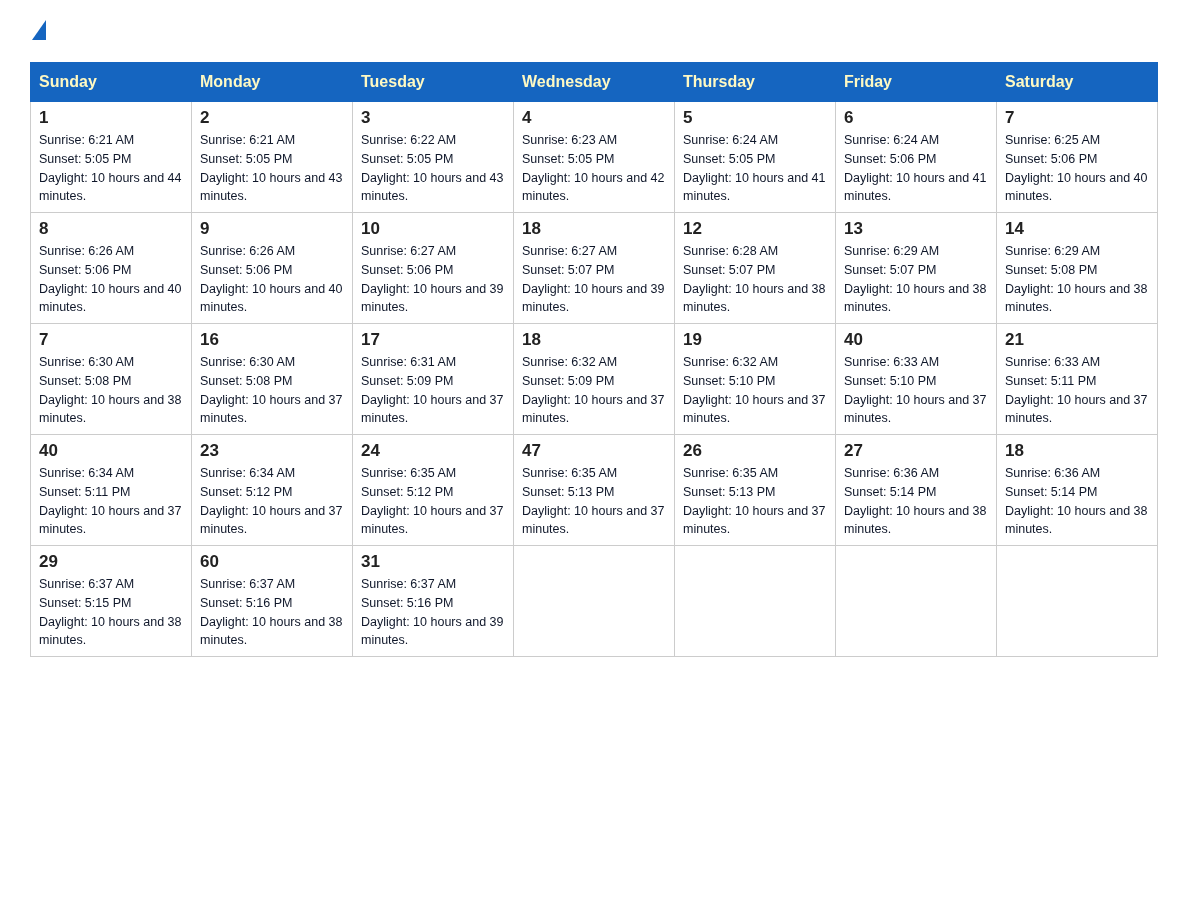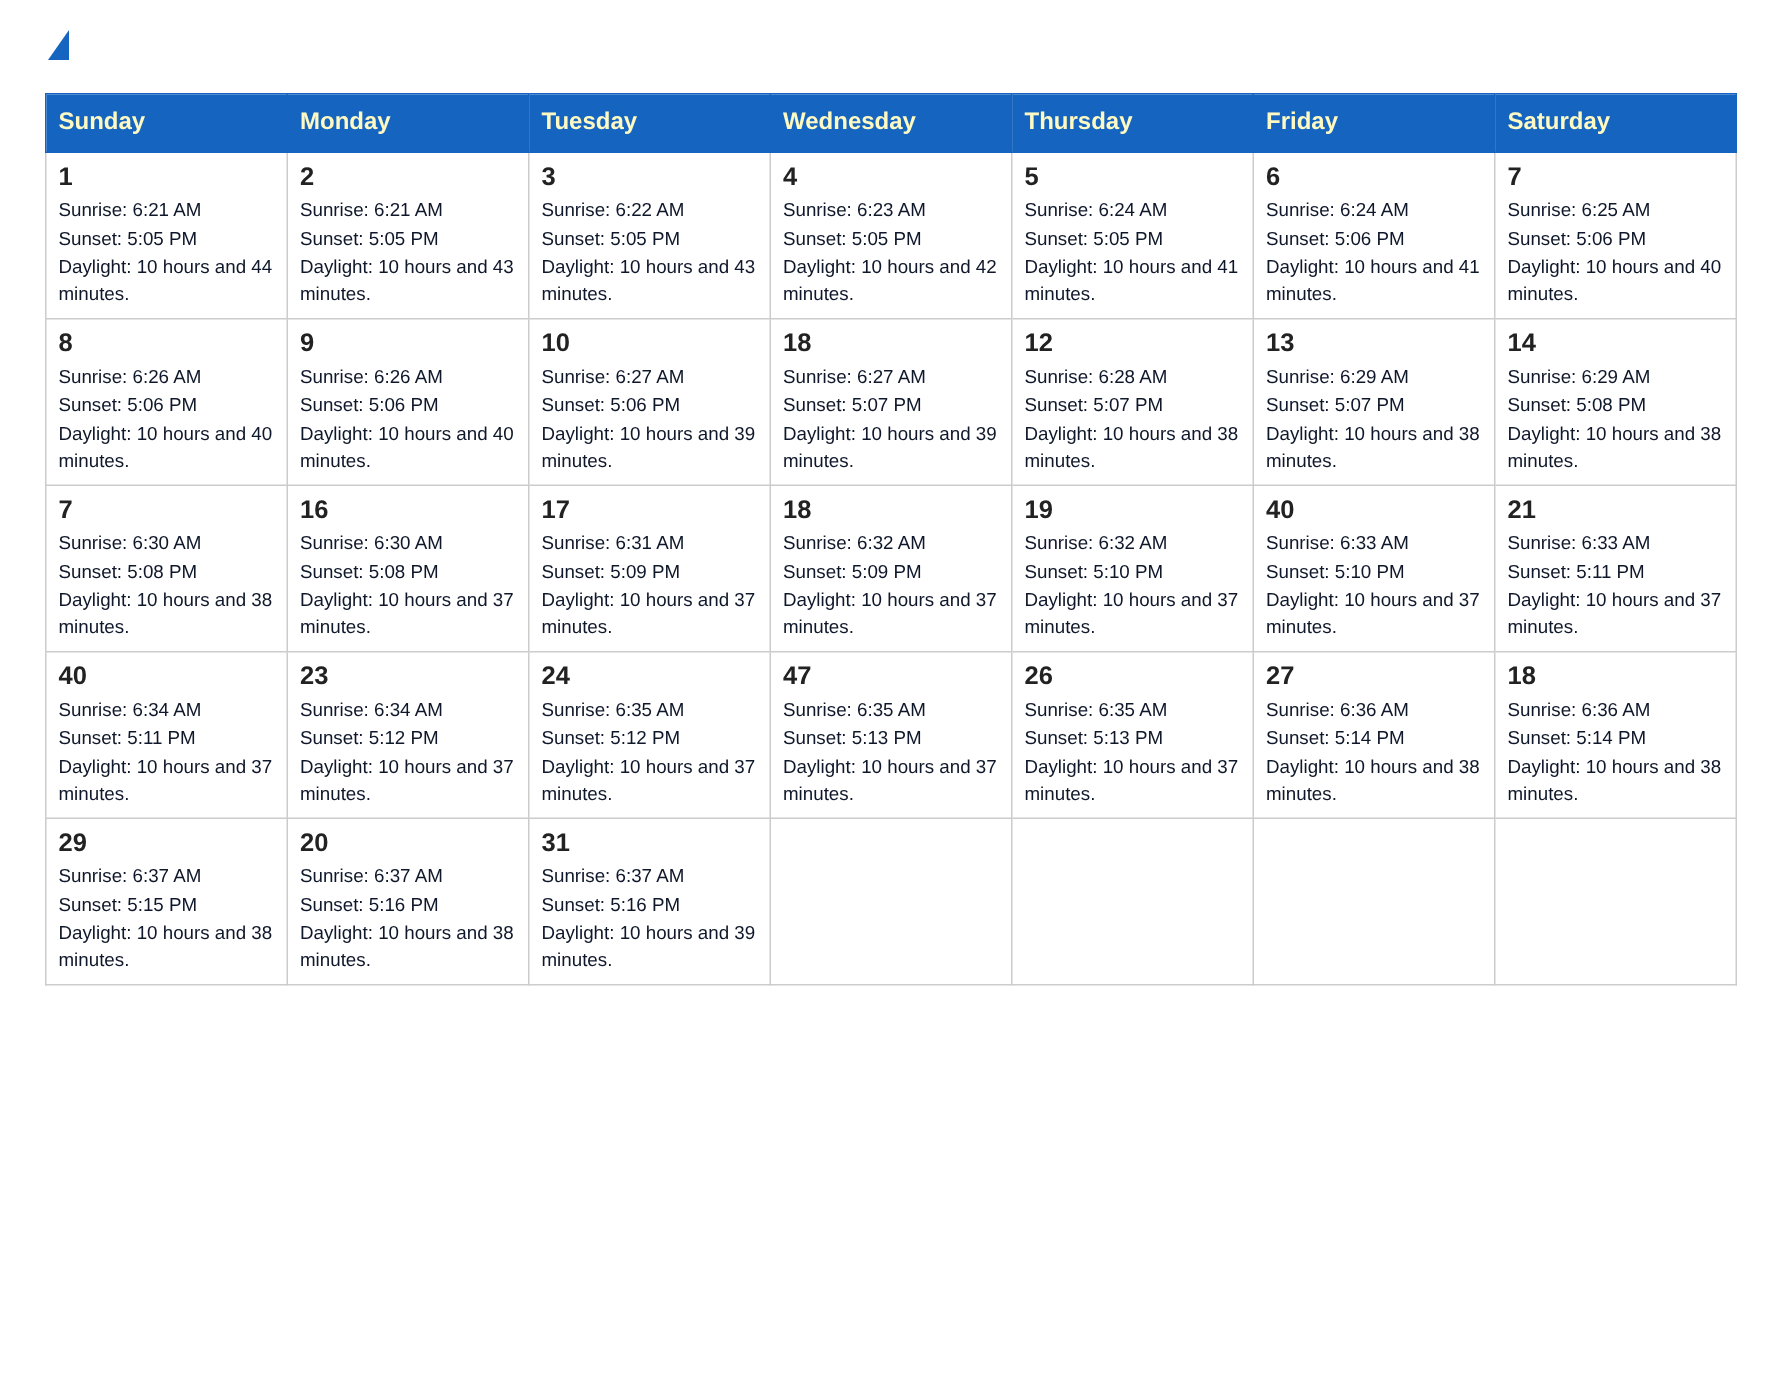--- a/index.html
+++ b/index.html
@@ -185,21 +185,21 @@
         <td><span class="day-number">26</span>
           <span class="day-info">Sunrise: 6:35 AM<br>Sunset: 5:13 PM<br>Daylight: 10 hours and 37 minutes.</span></td>
         <td><span class="day-number">27</span>
           <span class="day-info">Sunrise: 6:36 AM<br>Sunset: 5:14 PM<br>Daylight: 10 hours and 38 minutes.</span></td>
         <td><span class="day-number">18</span>
           <span class="day-info">Sunrise: 6:36 AM<br>Sunset: 5:14 PM<br>Daylight: 10 hours and 38 minutes.</span></td>
       </tr>
       <tr>
         <td><span class="day-number">29</span>
           <span class="day-info">Sunrise: 6:37 AM<br>Sunset: 5:15 PM<br>Daylight: 10 hours and 38 minutes.</span></td>
-        <td><span class="day-number">20</span>
+        <td><span class="day-number">60</span>
           <span class="day-info">Sunrise: 6:37 AM<br>Sunset: 5:16 PM<br>Daylight: 10 hours and 38 minutes.</span></td>
         <td><span class="day-number">31</span>
           <span class="day-info">Sunrise: 6:37 AM<br>Sunset: 5:16 PM<br>Daylight: 10 hours and 39 minutes.</span></td>
         <td class="empty-cell"></td>
         <td class="empty-cell"></td>
         <td class="empty-cell"></td>
         <td class="empty-cell"></td>
       </tr>
     </tbody>
 </table>

